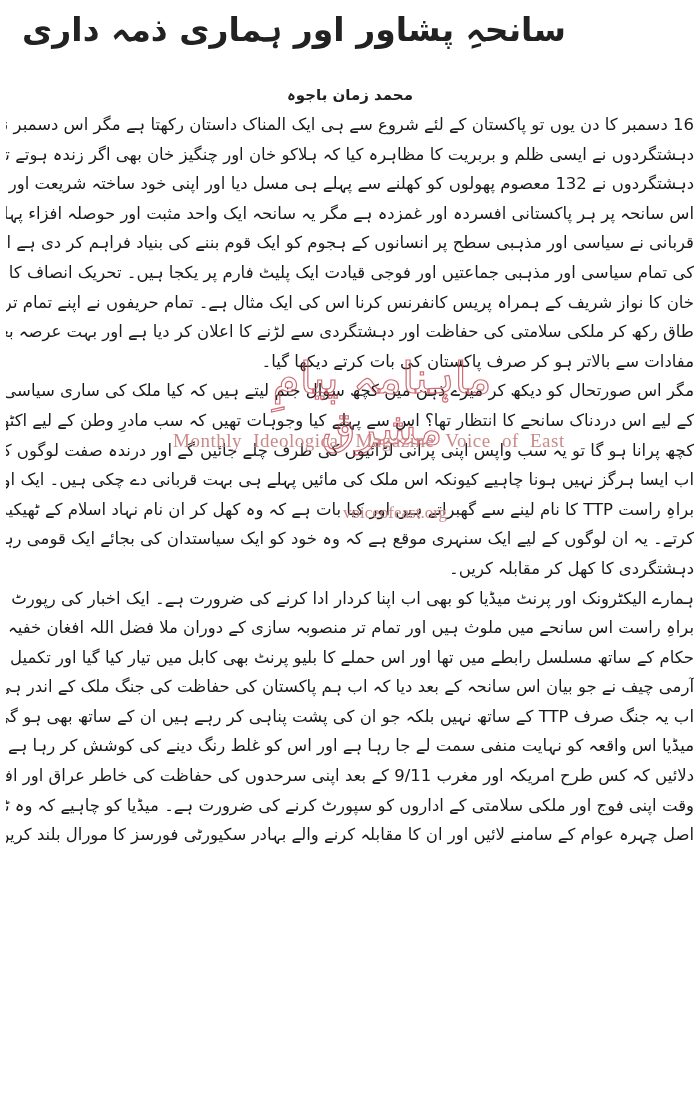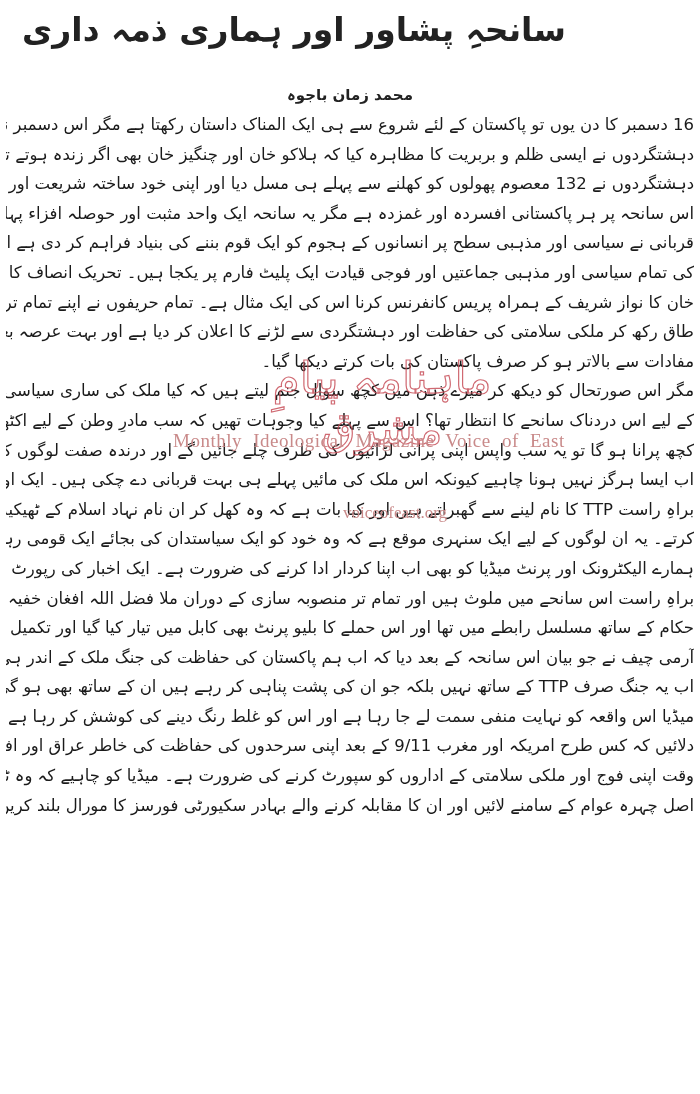--- a/index.html
+++ b/index.html
@@ -39,20 +39,21 @@
     <div class="line">کی تمام سیاسی اور مذہبی جماعتیں اور فوجی قیادت ایک پلیٹ فارم پر یکجا ہیں۔ تحریک انصاف کا 126 روز سے جاری دھرنا ختم کرنا اور عمران</div>
     <div class="line">خان کا نواز شریف کے ہمراہ پریس کانفرنس کرنا اس کی ایک مثال ہے۔ تمام حریفوں نے اپنے تمام تر سیاسی اور مذہبی اختلافات کو بالائے</div>
     <div class="line">طاق رکھ کر ملکی سلامتی کی حفاظت اور دہشتگردی سے لڑنے کا اعلان کر دیا ہے اور بہت عرصہ بعد ملک کی تمام قیادت کو ایک ٹیبل پر اپنے جماعتی</div>
     <div class="line short">مفادات سے بالاتر ہو کر صرف پاکستان کی بات کرتے دیکھا گیا۔</div>
     <div class="line">مگر اس صورتحال کو دیکھ کر میرے ذہن میں کچھ سوال جنم لیتے ہیں کہ کیا ملک کی ساری سیاسی اور مذہبی جماعتوں کو ملکی معاملات پر اکٹھا ہونے</div>
     <div class="line">کے لیے اس دردناک سانحے کا انتظار تھا؟ اس سے پہلے کیا وجوہات تھیں کہ سب مادرِ وطن کے لیے اکٹھے نہیں ہوئے؟ اور کیا جیسے ہی یہ واقعہ</div>
     <div class="line">کچھ پرانا ہو گا تو یہ سب واپس اپنی پرانی لڑائیوں کی طرف چلے جائیں گے اور درندہ صفت لوگوں کو اس جیسے نئے موقعے فراہم کریں گے؟</div>
     <div class="line">اب ایسا ہرگز نہیں ہونا چاہیے کیونکہ اس ملک کی مائیں پہلے ہی بہت قربانی دے چکی ہیں۔ ایک اور سوال یہ ہے کہ کیوں ہمارے سیاستدان</div>
     <div class="line">براہِ راست TTP کا نام لینے سے گھبراتے ہیں اور کیا بات ہے کہ وہ کھل کر ان نام نہاد اسلام کے ٹھیکیداروں کا نام لے کر ان کی مذمت نہیں</div>
     <div class="line">کرتے۔ یہ ان لوگوں کے لیے ایک سنہری موقع ہے کہ وہ خود کو ایک سیاستدان کی بجائے ایک قومی رہنماء کے طور پر ثابت کریں اور</div>
+    <div class="line short">دہشتگردی کا کھل کر مقابلہ کریں۔</div>
     <div class="line">ہمارے الیکٹرونک اور پرنٹ میڈیا کو بھی اب اپنا کردار ادا کرنے کی ضرورت ہے۔ ایک اخبار کی رپورٹ کے مطابق افغان خفیہ ادارے</div>
     <div class="line">براہِ راست اس سانحے میں ملوث ہیں اور تمام تر منصوبہ سازی کے دوران ملا فضل اللہ افغان خفیہ ادارے نیشنل سکیورٹی ڈائریکٹوریٹ کے اعلی</div>
     <div class="line short">حکام کے ساتھ مسلسل رابطے میں تھا اور اس حملے کا بلیو پرنٹ بھی کابل میں تیار کیا گیا اور تکمیل کا ٹاسک ملا فضل اللہ کو دیا گیا۔</div>
     <div class="line">آرمی چیف نے جو بیان اس سانحہ کے بعد دیا کہ اب ہم پاکستان کی حفاظت کی جنگ ملک کے اندر ہی نہیں بلکہ ملک کے باہر بھی لڑیں گے۔</div>
     <div class="line">اب یہ جنگ صرف TTP کے ساتھ نہیں بلکہ جو ان کی پشت پناہی کر رہے ہیں ان کے ساتھ بھی ہو گی۔ اس بیان کو بنیاد بنا کر عالمی اور مغربی</div>
     <div class="line">میڈیا اس واقعہ کو نہایت منفی سمت لے جا رہا ہے اور اس کو غلط رنگ دینے کی کوشش کر رہا ہے۔ میڈیا کو چاہیے کہ وہ عالمی اور مغربی میڈیا کو یاد</div>
     <div class="line">دلائیں کہ کس طرح امریکہ اور مغرب 9/11 کے بعد اپنی سرحدوں کی حفاظت کی خاطر عراق اور افغانستان پر چڑھ دوڑے تھے۔ ہمیں اس</div>
     <div class="line">وقت اپنی فوج اور ملکی سلامتی کے اداروں کو سپورٹ کرنے کی ضرورت ہے۔ میڈیا کو چاہیے کہ وہ ٹی ٹی پی اور اس جیسی دیگر دہشتگرد تنظیموں کا</div>
     <div class="line short">اصل چہرہ عوام کے سامنے لائیں اور ان کا مقابلہ کرنے والے بہادر سکیورٹی فورسز کا مورال بلند کریں۔</div>
   </div>

